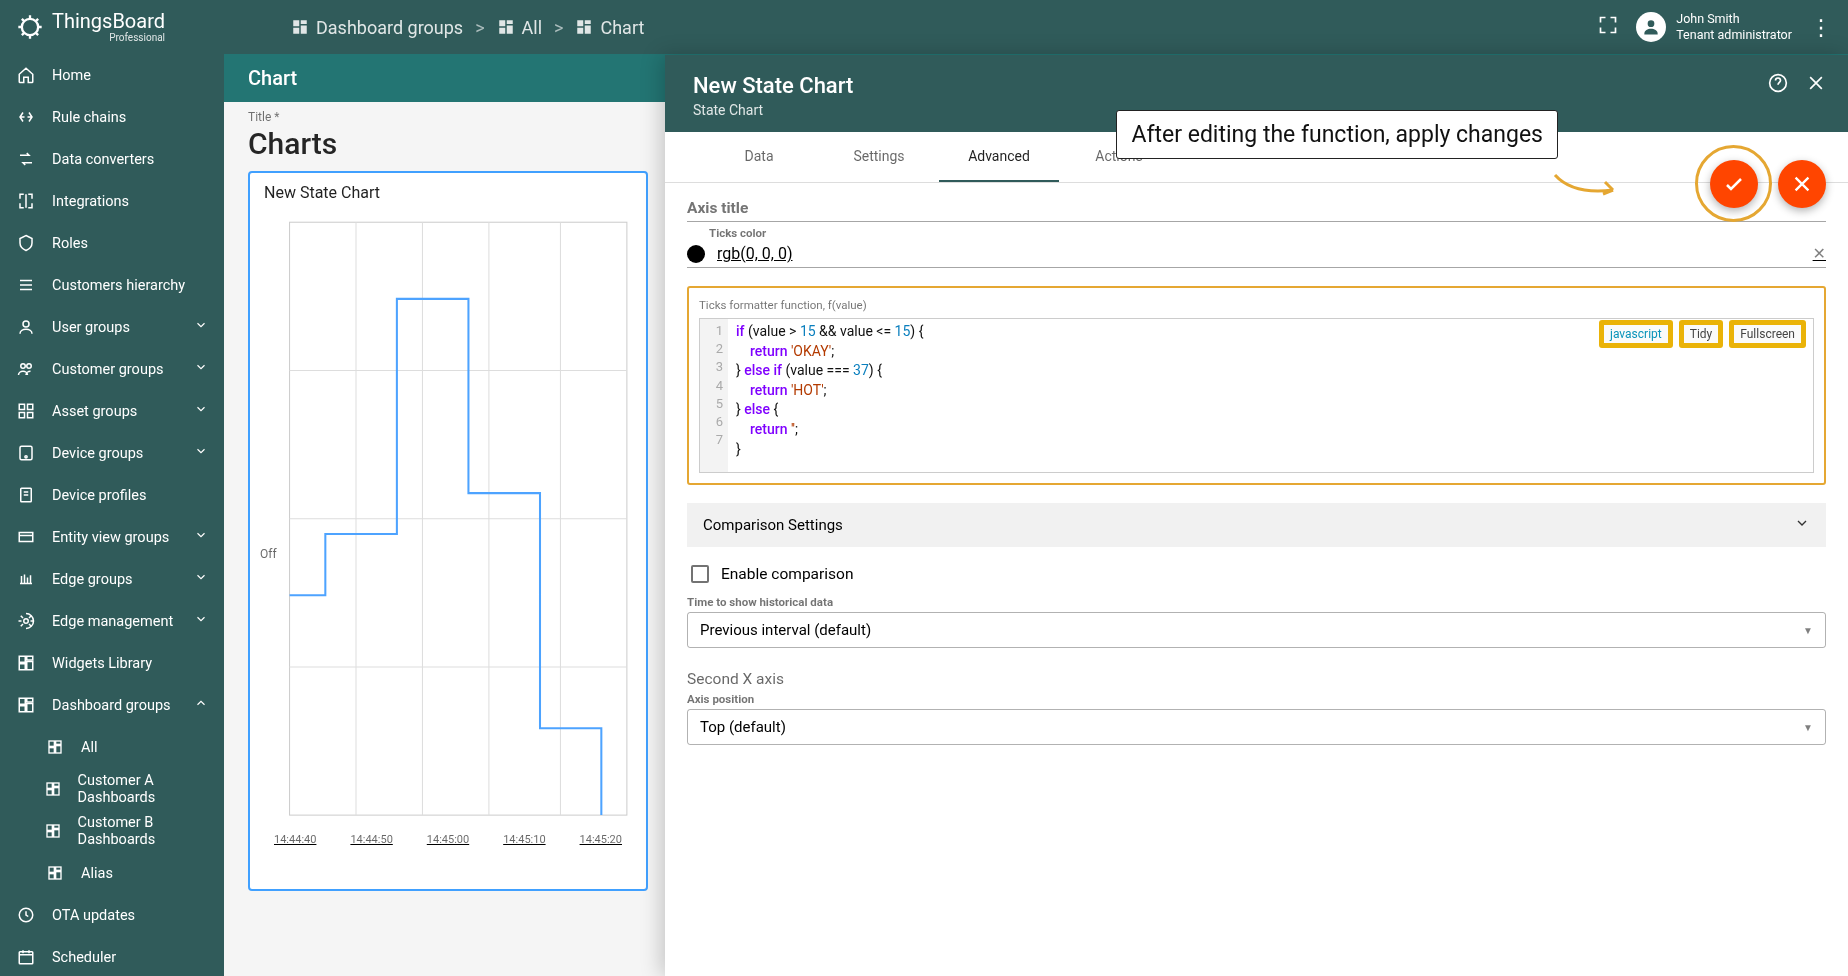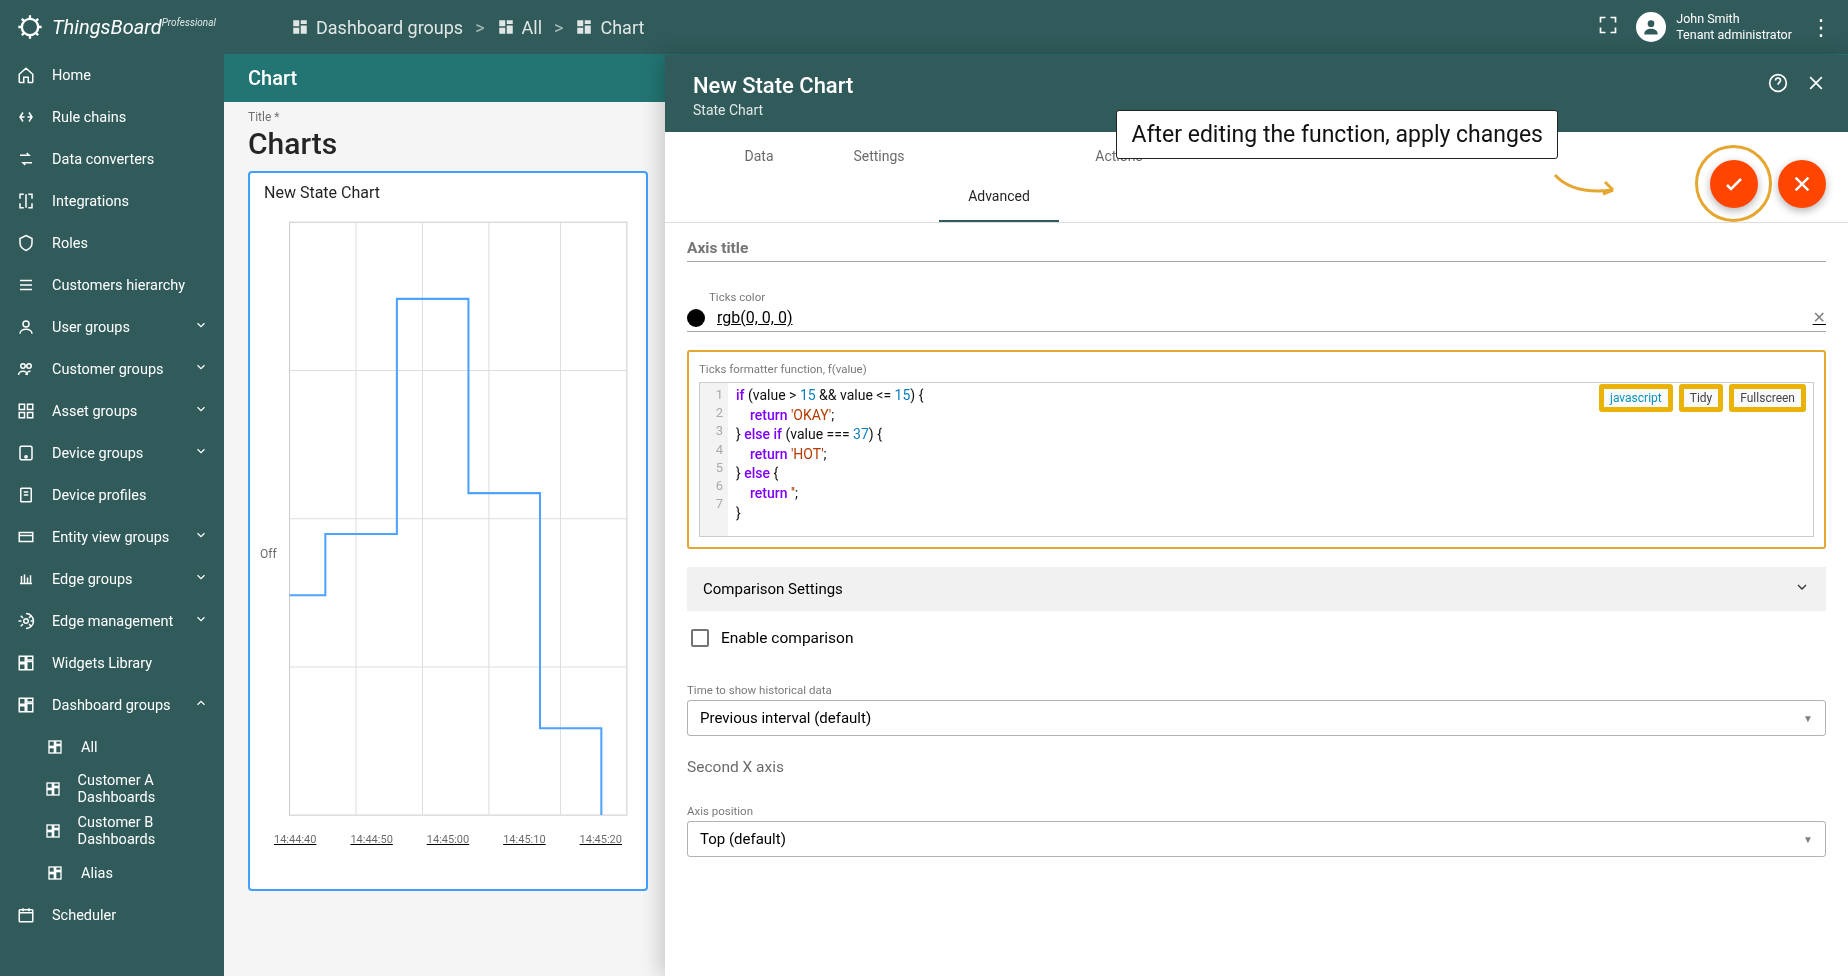--- a/index.html
+++ b/index.html
@@ -2,21 +2,21 @@
 <html><head>
 <meta charset="utf-8">
 <style>
 * { box-sizing: border-box; margin: 0; padding: 0; font-family: -apple-system, BlinkMacSystemFont, "Segoe UI", Roboto, Arial, sans-serif; }
 body { width: 1848px; height: 976px; overflow: hidden; background: #fff; position: relative; transform-origin: top left; }
 
 
 .header { background: #305b5a; height: 54px; display: flex; align-items: center; color: #fff; padding: 0 16px; }
 .logo { display: flex; align-items: center; gap: 8px; min-width: 225px; }
 .logo-icon { width: 28px; height: 28px; display: flex; align-items: center; justify-content: center; }
-.logo-text { display: flex; flex-direction: row; font-style: italic; }
+.logo-text { display: flex; flex-direction: column; }
 .logo-name { font-size: 20px; font-weight: 400; line-height: 1.05; }
 .logo-sub { font-size: 10px; text-align: right; opacity: 0.85; }
 .breadcrumb { display: flex; align-items: center; gap: 12px; font-size: 18px; color: rgba(255,255,255,.85); margin-left: 50px; }
 .bc-sep { color: rgba(255,255,255,.6); }
 .bc-item { display: flex; align-items: center; gap: 7px; }
 .bc-icon { width: 18px; height: 18px; }
 .header-right { margin-left: auto; display: flex; align-items: center; gap: 18px; }
 .fs-icon, .avatar-icon { color: #fff; }
 .user-block { display: flex; align-items: center; gap: 10px; }
 .avatar-icon { background: #fff; color: #305b5a; border-radius: 50%; width: 30px; height: 30px; display:flex; align-items:center; justify-content:center; }
@@ -53,25 +53,25 @@
 
 
 .panel { position: absolute; top: 55px; right: 0; width: 1183px; height: calc(100% - 55px); background:#fff; box-shadow: -4px 0 20px rgba(0,0,0,.2); display:flex; flex-direction:column; }
 .panel-hdr { background: #305b5a; color:#fff; padding: 18px 28px 14px; position:relative; }
 .panel-title { font-size: 22px; font-weight: 500; margin-bottom:4px; }
 .panel-sub { font-size: 14px; opacity:.85; }
 .panel-hdr-icons { position:absolute; right: 22px; top: 18px; display:flex; gap:18px; color:#fff; }
 .tabs { display:flex; background:#fff; border-bottom:1px solid #ddd; }
 .tab { flex:none; width:120px; text-align:center; padding: 16px 0; font-size:14px; color: rgba(0,0,0,.6); cursor:pointer; }
 .tab:first-child { margin-left: 34px; }
-.tab.active { color: rgba(0,0,0,.87); border-bottom: 2.5px solid #305b5a; margin-top: 40px; }
+.tab.active { color: rgba(0,0,0,.87); border-bottom: 2.5px solid #305b5a; }
 
 .panel-body { flex:1; overflow-y:auto; padding: 10px 22px 30px; }
 .field-underline { border:none; border-bottom:1px solid rgba(0,0,0,.35); width:100%; padding: 6px 0 4px; font-size:15.5px; color: rgba(0,0,0,.6); background:transparent;font-weight:bold; }
-.small-label { font-size:11.5px; color: rgba(0,0,0,.55); margin-top: 28px; }
+.small-label { font-size:11.5px; color: rgba(0,0,0,.55); margin-top: 4px; font-weight: bold; }
 .color-row { display:flex; align-items:center; gap:12px; border-bottom:1px solid rgba(0,0,0,.35); padding: 4px 0; text-decoration: underline; }
 .color-sw { width:18px; height:18px; background:#000; border-radius:50%; }
 .color-row .clear { margin-left:auto; color: rgba(0,0,0,.5); cursor:pointer; }
 
 .code-box { border: 2.5px solid #e5a732; border-radius: 3px; margin-top: 18px; padding: 10px 10px 10px; position:relative; }
 .code-label { font-size:11.5px; color: rgba(0,0,0,.55); margin-bottom:6px; }
 .code-badges { position:absolute; top: 32px; right: 18px; display:flex; gap:6px; }
 .badge { font-size:12px; padding: 2px 6px; border:5px solid #eab308; border-radius:3px; color:#444; background:#fafafa; }
 .badge.js { color:#0993ba; }
 .editor { border:1px solid #ccc; background:#fff; min-height: 155px; display:flex; font-family: Consolas, monospace; font-size:14px; }
@@ -367,20 +367,29 @@
             <rect x="13" y="3" width="8" height="5"></rect>
             <rect x="13" y="10" width="8" height="11"></rect>
             <rect x="3" y="13" width="8" height="8"></rect>
           </svg>
         </span>
         <span>Alias</span>
       </div>
       <div class="nav-item">
         <span class="icon">
           <svg viewBox="0 0 24 24" width="18" height="18" fill="none" stroke="#fff" stroke-width="2">
+            <circle cx="12" cy="12" r="9"></circle>
+            <path d="M12 7v5l3 2"></path>
+          </svg>
+        </span>
+        <span>OTA updates</span>
+      </div>
+      <div class="nav-item">
+        <span class="icon">
+          <svg viewBox="0 0 24 24" width="18" height="18" fill="none" stroke="#fff" stroke-width="2">
             <rect x="3" y="5" width="18" height="16" rx="1"></rect>
             <path d="M3 9h18M8 3v4M16 3v4"></path>
           </svg>
         </span>
         <span>Scheduler</span>
       </div>
     </div>
 
   <div class="main">
     <div class="toolbar2">

